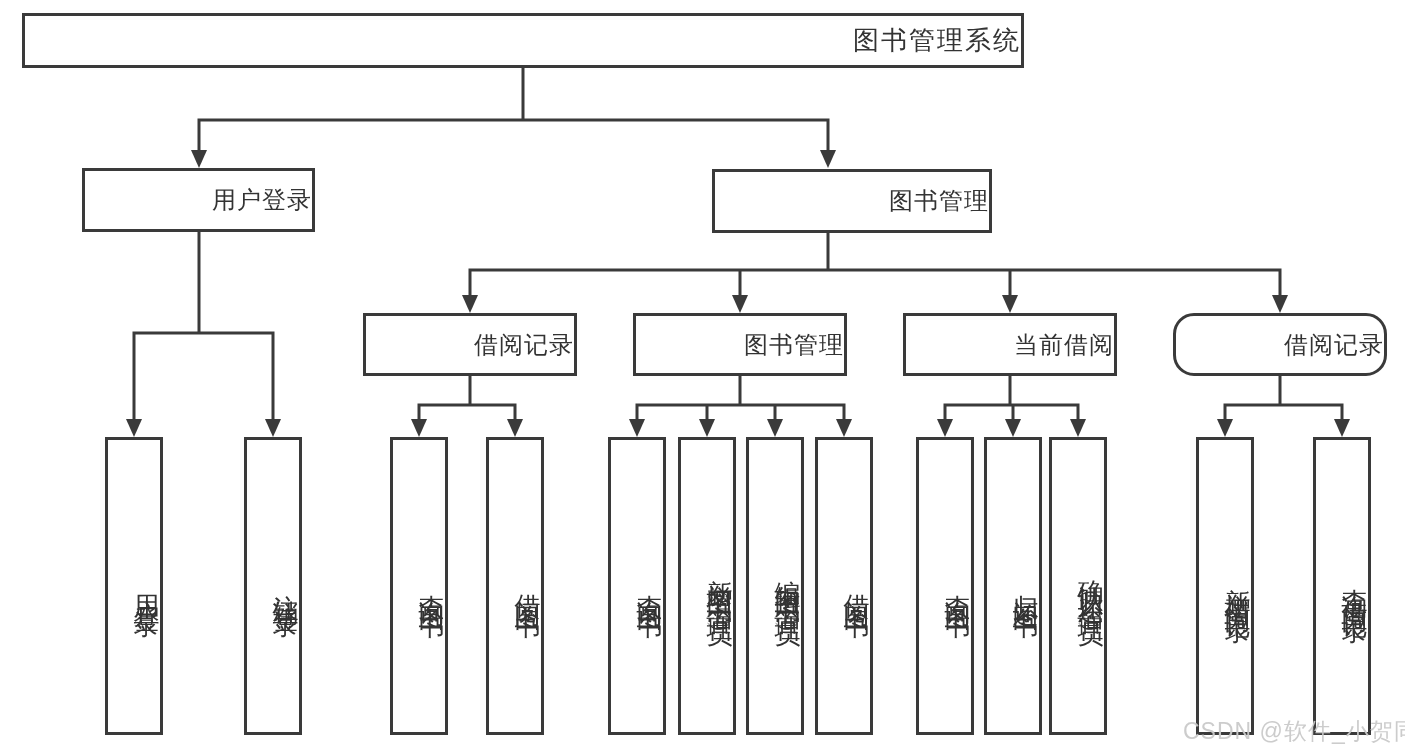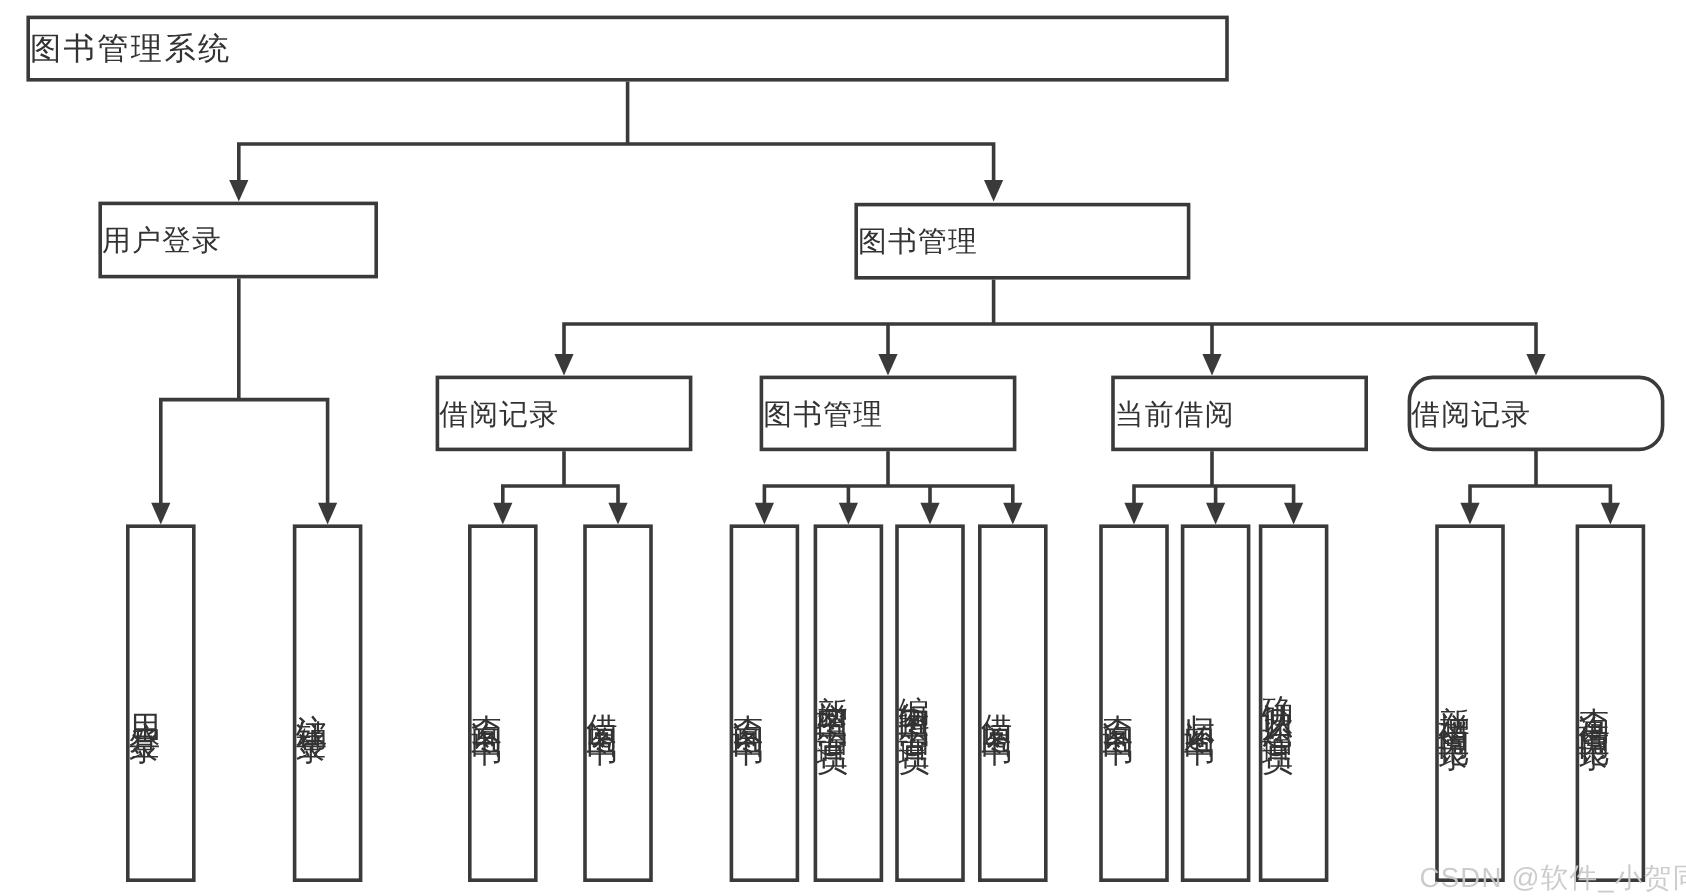--- a/index.html
+++ b/index.html
@@ -12,21 +12,21 @@
     overflow: hidden;
   }
   #connector-svg { position:absolute; left:0; top:0; }
   .box {
     position: absolute;
     box-sizing: border-box;
     border: 3px solid #3a3a3a;
     background: #ffffff;
     display: flex;
     align-items: center;
-    justify-content: flex-start;
+    justify-content: flex-end;
     color: #333333;
   }
   .hlabel { font-size: 24px; letter-spacing: 1px; white-space: nowrap; }
   .root .hlabel { font-size: 26px; letter-spacing: 2px; }
   .vbox .vlabel {
     writing-mode: vertical-rl;
     text-orientation: mixed;
     font-size: 26px;
     letter-spacing: 6px;
     line-height: 1;
@@ -91,21 +91,21 @@
   <div class="box" style="left:712px; top:169px; width:280px; height:64px;">
     <span class="hlabel">图书管理</span>
   </div>
 
   <div class="box" style="left:363px; top:313px; width:214px; height:63px;">
     <span class="hlabel">借阅记录</span>
   </div>
   <div class="box" style="left:633px; top:313px; width:214px; height:63px;">
     <span class="hlabel">图书管理</span>
   </div>
-  <div class="box" style="left:903px; top:313px; width:214px; height:63px;margin-left:23px;">
+  <div class="box" style="left:903px; top:313px; width:214px; height:63px;">
     <span class="hlabel">当前借阅</span>
   </div>
   <div class="box" style="left:1173px; top:313px; width:214px; height:63px;border-radius:21px;">
     <span class="hlabel">借阅记录</span>
   </div>
 
   <div class="box vbox" style="left:105px; top:437px; width:58px; height:298px;">
     <span class="vlabel">用户登录</span>
   </div>
   <div class="box vbox" style="left:244px; top:437px; width:58px; height:298px;">

